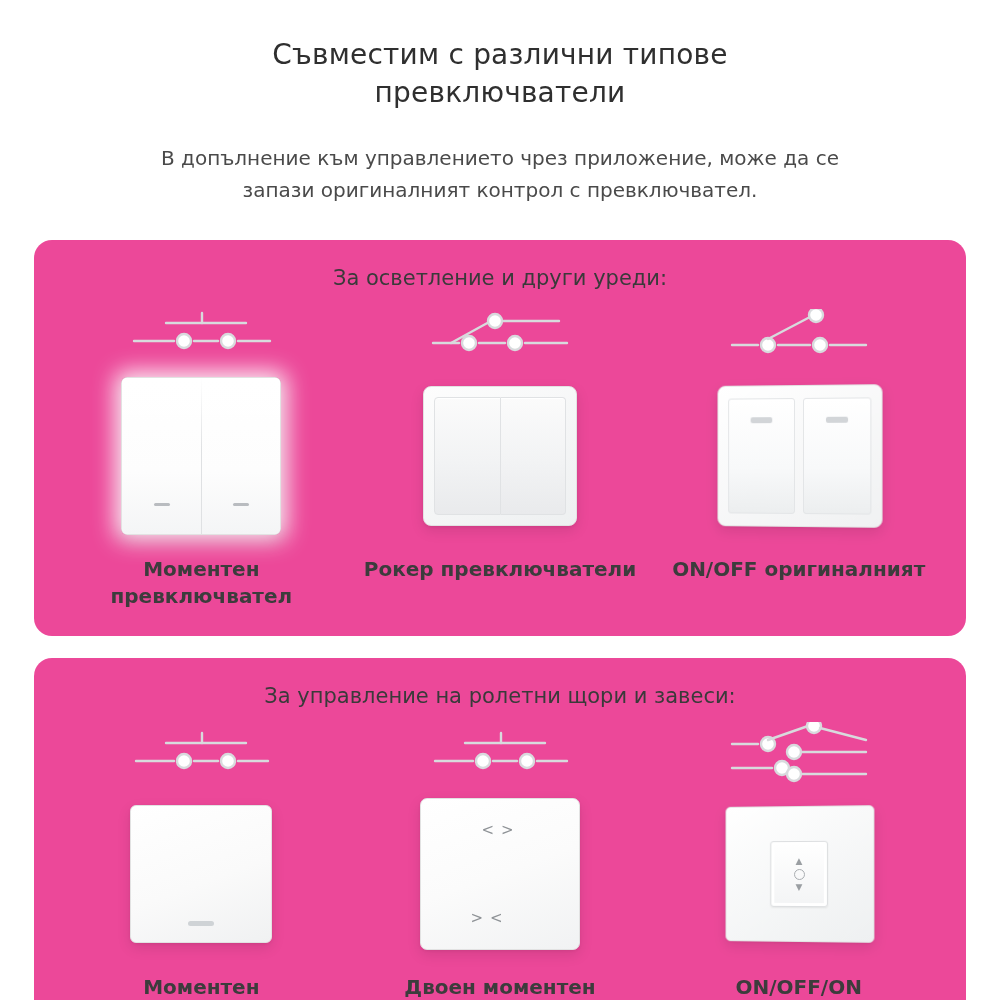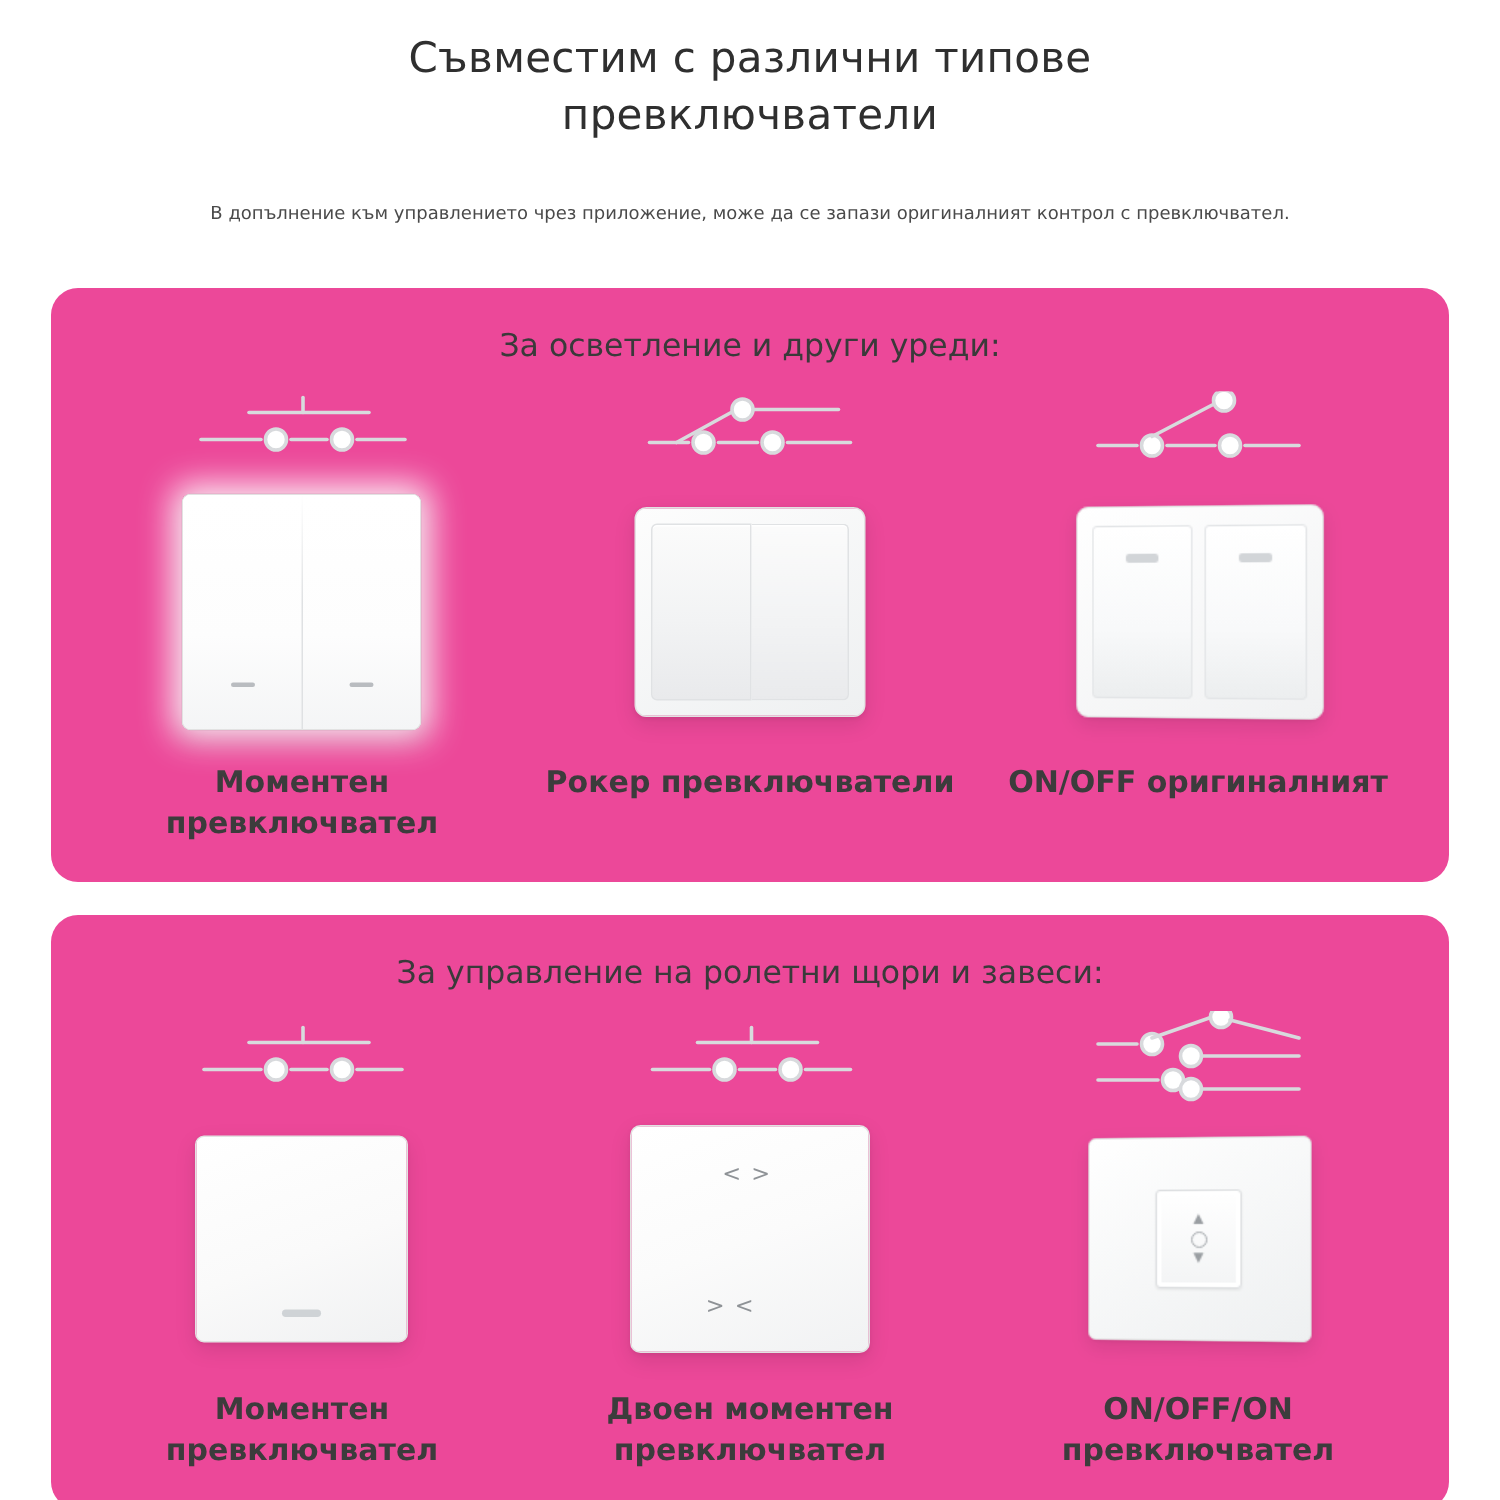--- a/index.html
+++ b/index.html
@@ -26,26 +26,26 @@
   .header {
     padding-top: 20px;
     text-align: center;
   }
   .title {
     font-size: 28px;
     line-height: 38px;
     color: #2f2f2f;
     font-weight: 500;
     max-width: 620px;
-    margin: 0 auto;
+    margin: 16px auto;
     letter-spacing: .2px;
   }
   .subtitle {
     margin: 30px auto 0;
-    font-size: 12px;
+    font-size: 20px;
     line-height: 32px;
     color: #4a4a4a;
     max-width: 740px;
     font-weight: 400;
   }
 
   
   .panel {
     background: #ec4899;
     border-radius: 18px;

